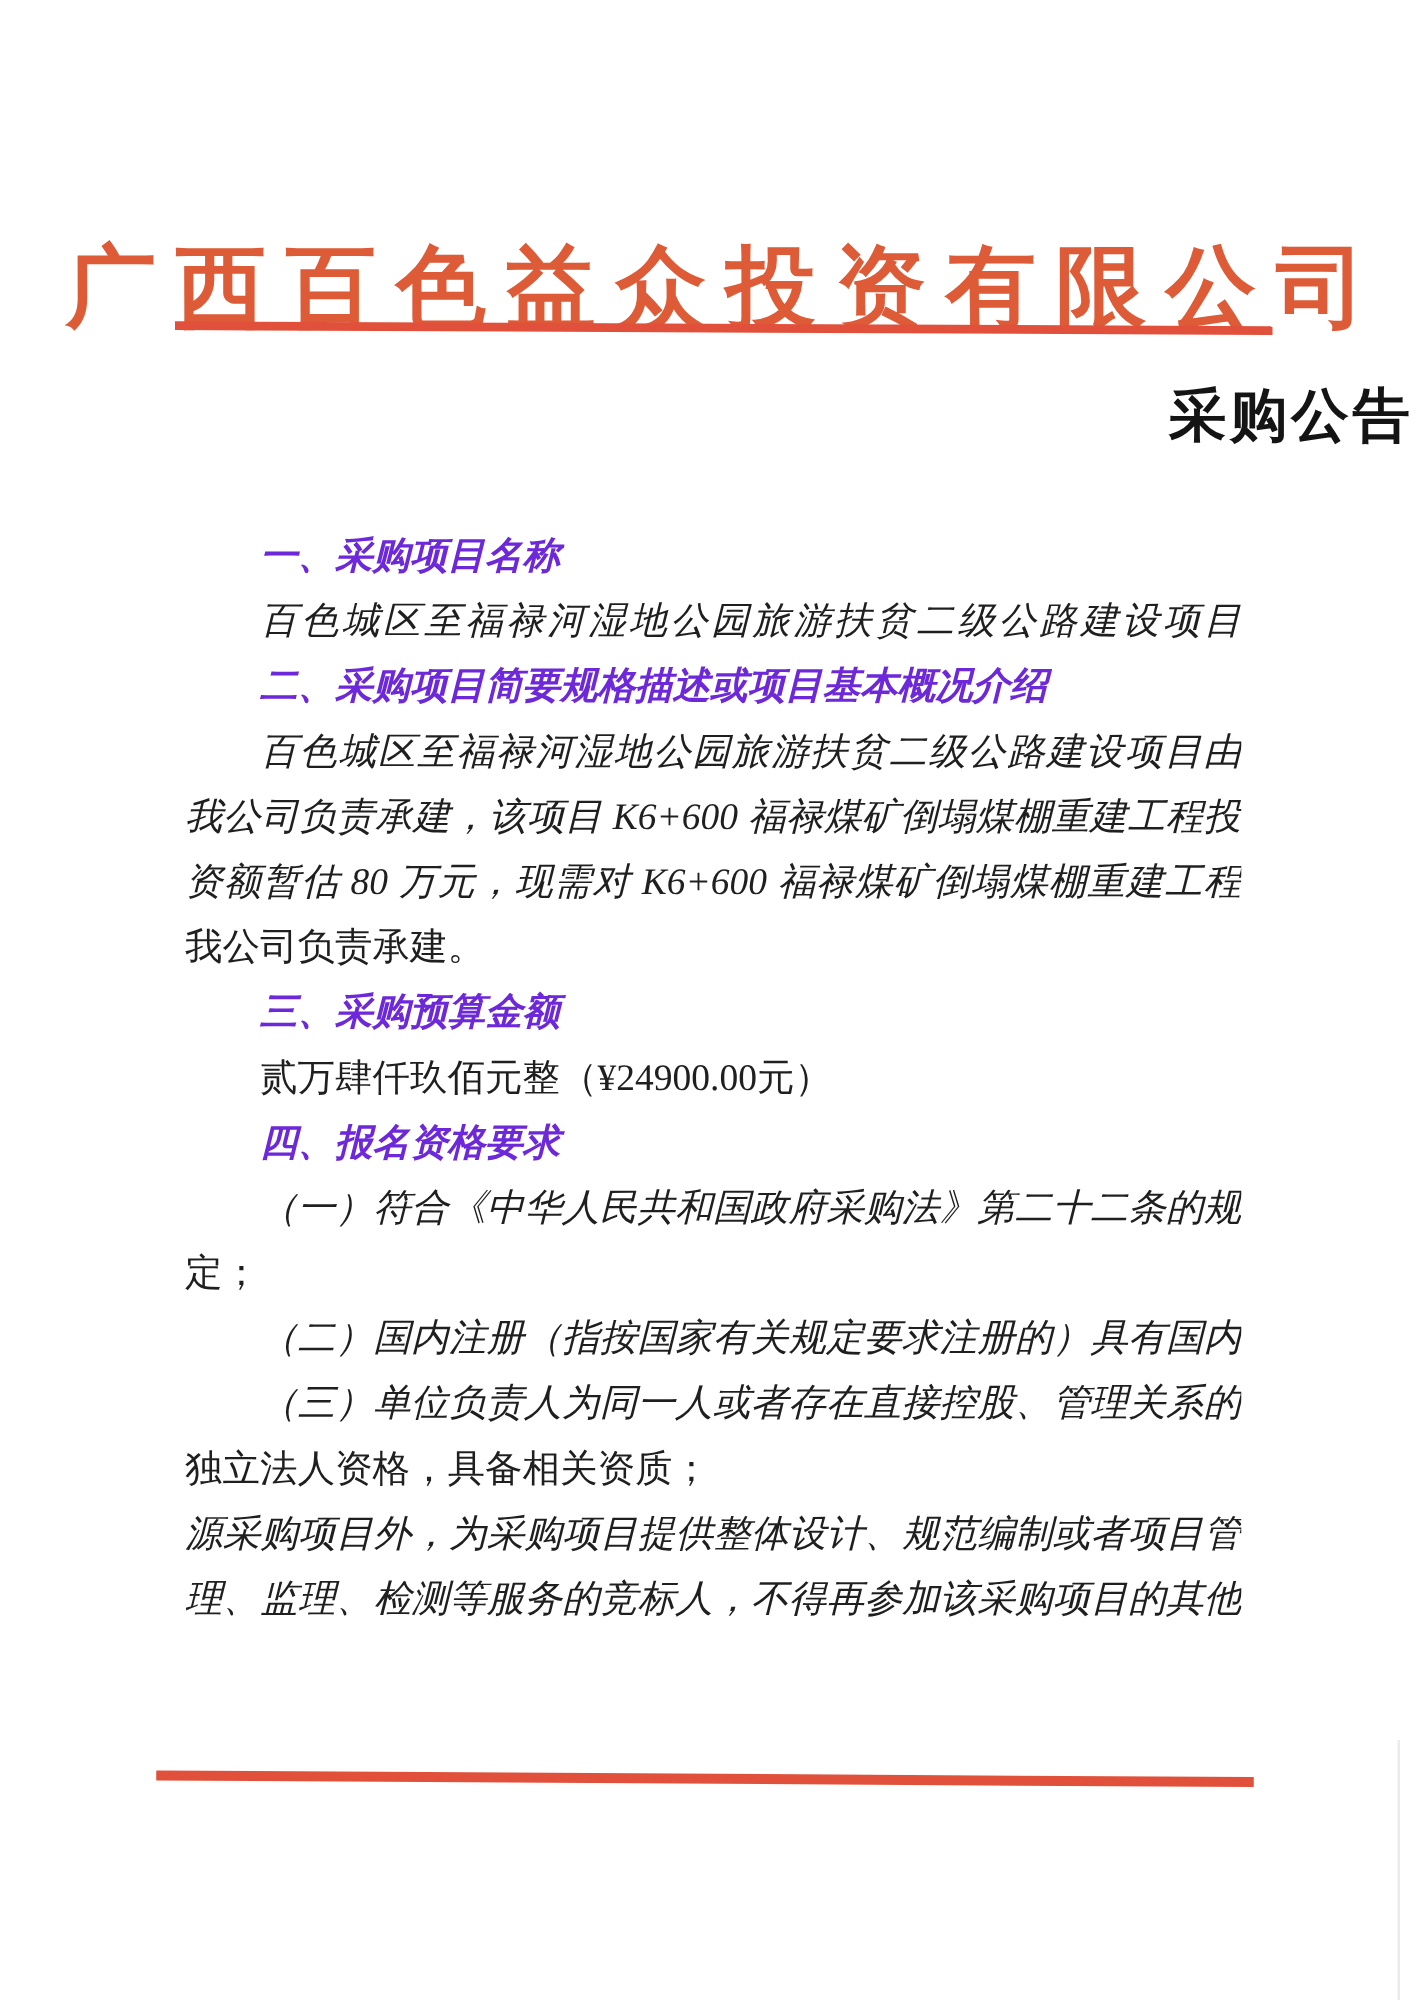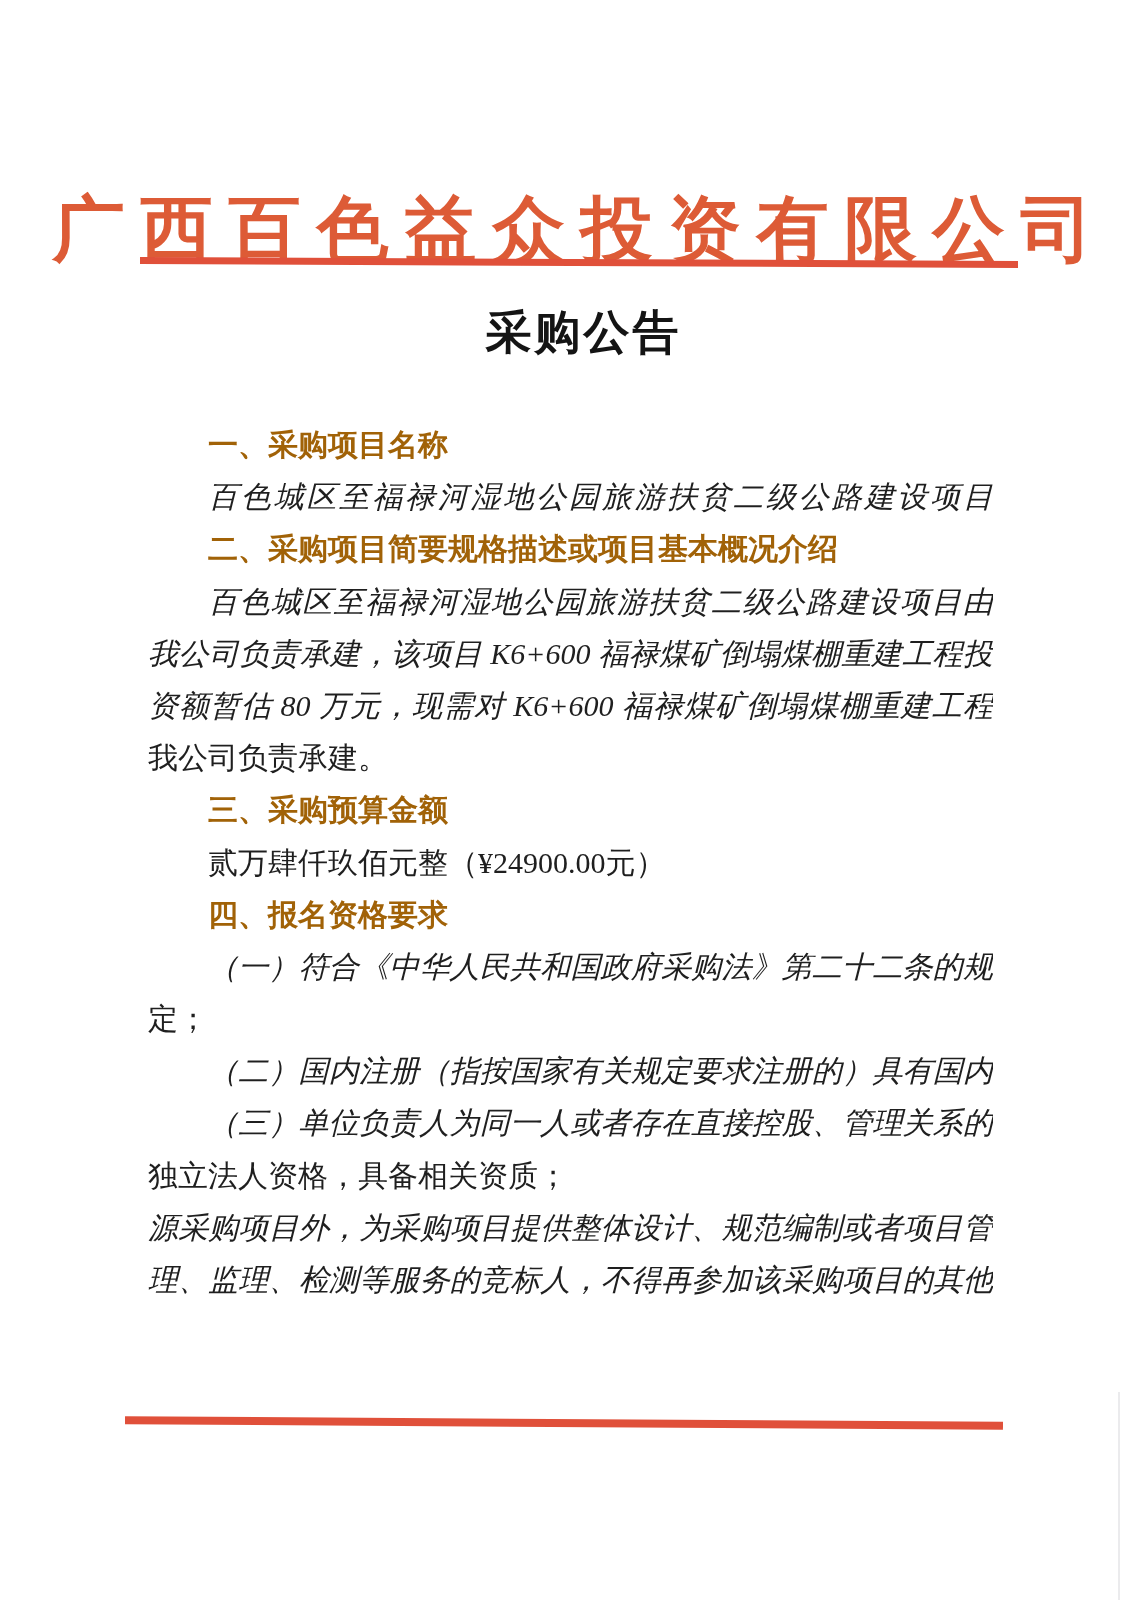--- a/index.html
+++ b/index.html
@@ -39,21 +39,21 @@
     transform: rotate(0.25deg);
   }
   .doc-title {
     position: absolute;
     top: 302px;
     left: 0;
     width: 1131px;
     box-sizing: border-box;
     padding-left: 36px;
     margin: 0;
-    text-align: center;
+    text-align: right;
     font-size: 46px;
     font-weight: bold;
     letter-spacing: 3px;
     color: #141414;
   }
   .content {
     position: absolute;
     left: 148px;
     top: 419px;
     width: 845px;
@@ -77,21 +77,22 @@
   }
   .line.justify::after {
     content: "";
     display: inline-block;
     width: 100%;
     height: 0;
     vertical-align: top;
   }
   .line.heading {
     font-weight: bold;
-    color: #a16207;
+    color: #6d28d9;
+    font-style: italic;
   }
   .footer-rule {
     position: absolute;
     left: 125px;
     top: 1419px;
     width: 878px;
     height: 8px;
     background: var(--accent-rule, #e0503a);
     transform: rotate(0.35deg);
   }

